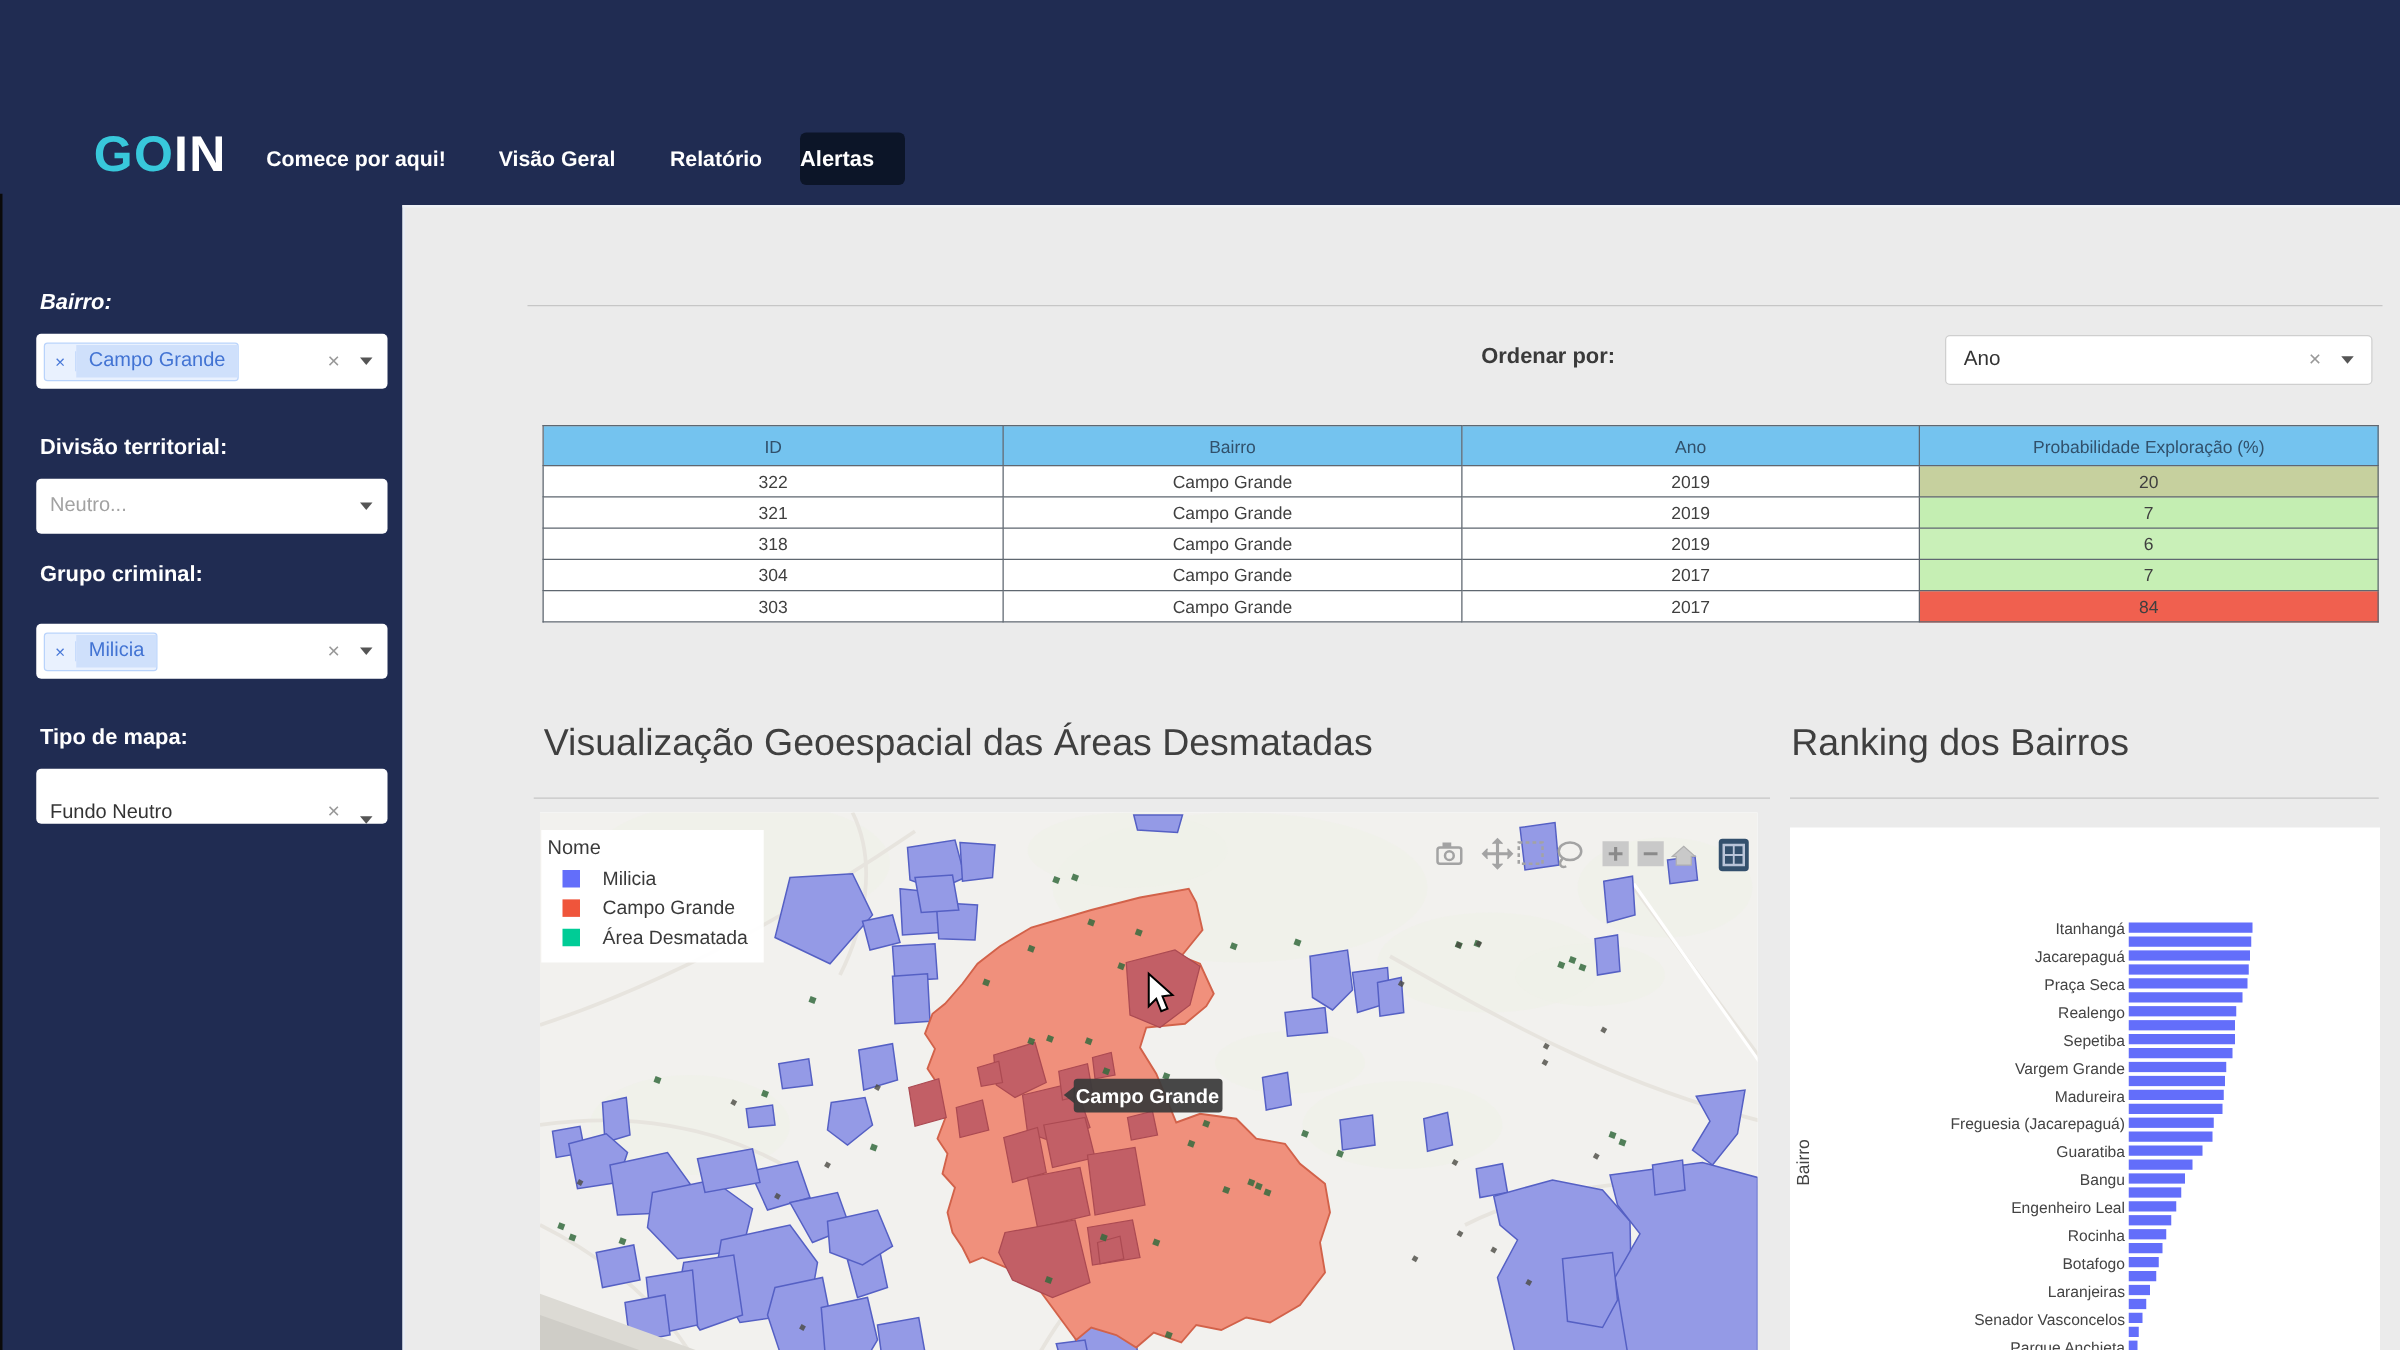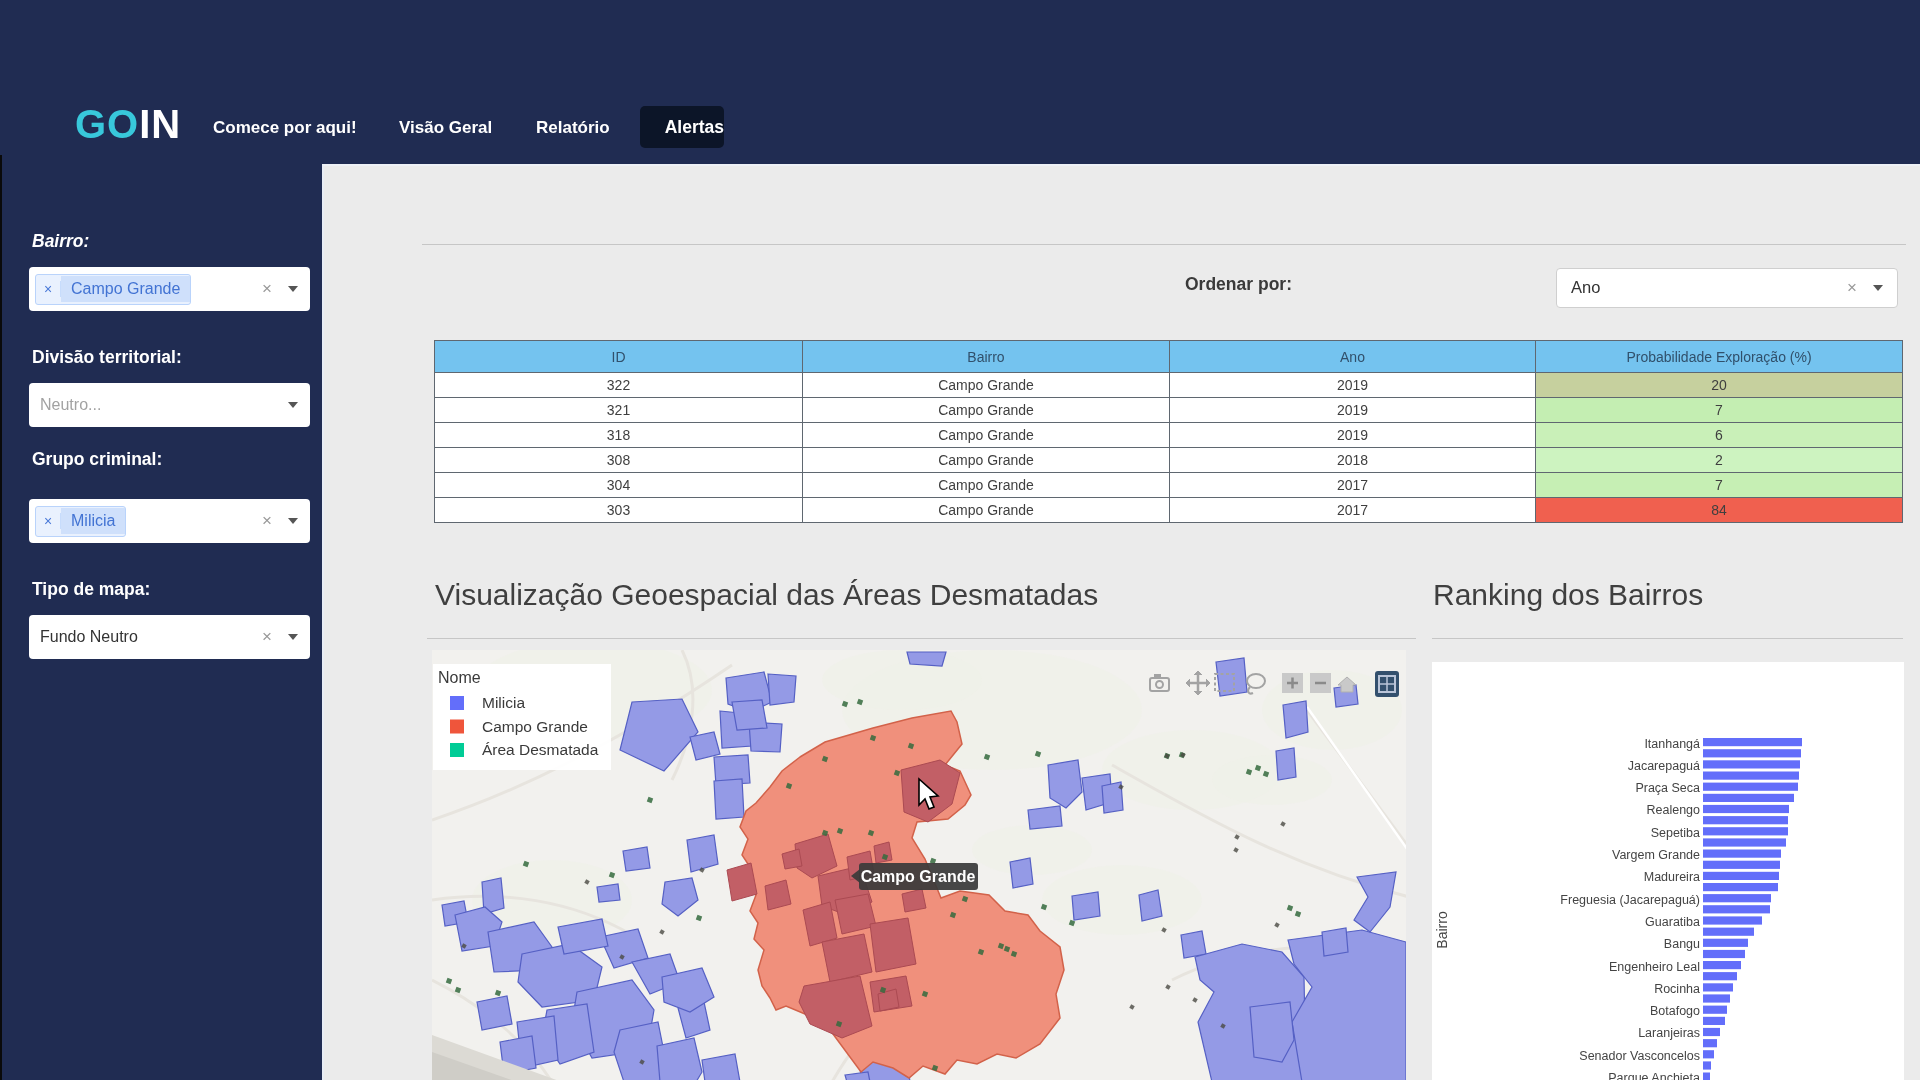--- a/index.html
+++ b/index.html
@@ -6,21 +6,21 @@
 * { margin:0; padding:0; box-sizing:border-box; }
 html,body { width:1920px; height:1080px; overflow:hidden; font-family:"Liberation Sans", sans-serif; }
 body { background:#202c52; position:relative; }
 .edge { position:absolute; left:0; top:155px; width:2px; height:925px; background:#0a0a0a; z-index:9; }
 
 .logo { position:absolute; left:75px; top:102px; font-size:40px; font-weight:bold; letter-spacing:1px; color:#fff; }
 .logo .go { color:#38c8db;margin-top:24px; }
 .nav { position:absolute; top:118px; font-size:17px; font-weight:bold; color:#fff; white-space:nowrap; }
 #n1 { left:213px; } #n2 { left:399px; } #n3 { left:536px; }
 .pill { position:absolute; left:640px; top:106px; width:84px; height:42px; background:#0c1528; border-radius:5px;
-        color:#fff; font-size:17.5px; font-weight:bold; text-align:right; line-height:42px; }
+        color:#fff; font-size:17.5px; font-weight:bold; text-align:left; line-height:42px; }
 
 .sblabel { position:absolute; left:32px; color:#fff; font-size:17.5px; font-weight:bold; }
 .sel { position:absolute; left:29px; width:281px; height:44px; background:#fff; border-radius:4px;
        display:flex; align-items:center; padding-left:6px; }
 .sel .clear { position:absolute; right:38px; color:#999; font-size:17px; }
 .sel .caret { position:absolute; right:12px; width:0; height:0; border-left:5.5px solid transparent;
              border-right:5.5px solid transparent; border-top:6.5px solid #555; }
 .chip { display:flex; align-items:center; height:31px; border:1px solid #b9d3fb; background:#e9f1fe; border-radius:3px; }
 .chip .x { width:25px; text-align:center; color:#4878d8; font-size:14px; border-right:1px solid #c7dcfc; }
 .chip .t { padding:4px 10px; color:#4273d3; font-size:16px; background:#cfe0fb; }
@@ -77,21 +77,21 @@
 <div class="sblabel" style="top:449px;">Grupo criminal:</div>
 <div class="sel" style="top:499px;">
   <span class="chip">
       <span class="x">×</span>
       <span class="t">Milicia</span>
     </span>
   <span class="clear">×</span>
     <span class="caret"></span>
 </div>
 <div class="sblabel" style="top:579px;">Tipo de mapa:</div>
-<div class="sel" style="top:615px;">
+<div class="sel" style="top:615px;align-items:flex-end;">
     <span class="plain">Fundo Neutro</span>
   <span class="clear">×</span>
     <span class="caret"></span>
   </div>
 
 <div class="content">
   <div class="hr" style="left:98px; top:78px; width:1484px;"></div>
   <div class="olabel">Ordenar por:</div>
   <div class="dd">
       <span class="v">Ano</span>
@@ -118,26 +118,20 @@
           <td>321</td>
           <td>Campo Grande</td>
           <td>2019</td>
           <td style="background:#c4eeb2">7</td>
         </tr>
         <tr>
           <td>318</td>
           <td>Campo Grande</td>
           <td>2019</td>
           <td style="background:#c9f0b8">6</td>
-        </tr>
-        <tr>
-          <td>308</td>
-          <td>Campo Grande</td>
-          <td>2018</td>
-          <td style="background:#cdf3c0">2</td>
         </tr>
         <tr>
           <td>304</td>
           <td>Campo Grande</td>
           <td>2017</td>
           <td style="background:#c6efb4">7</td>
         </tr>
         <tr>
           <td>303</td>
           <td>Campo Grande</td>

